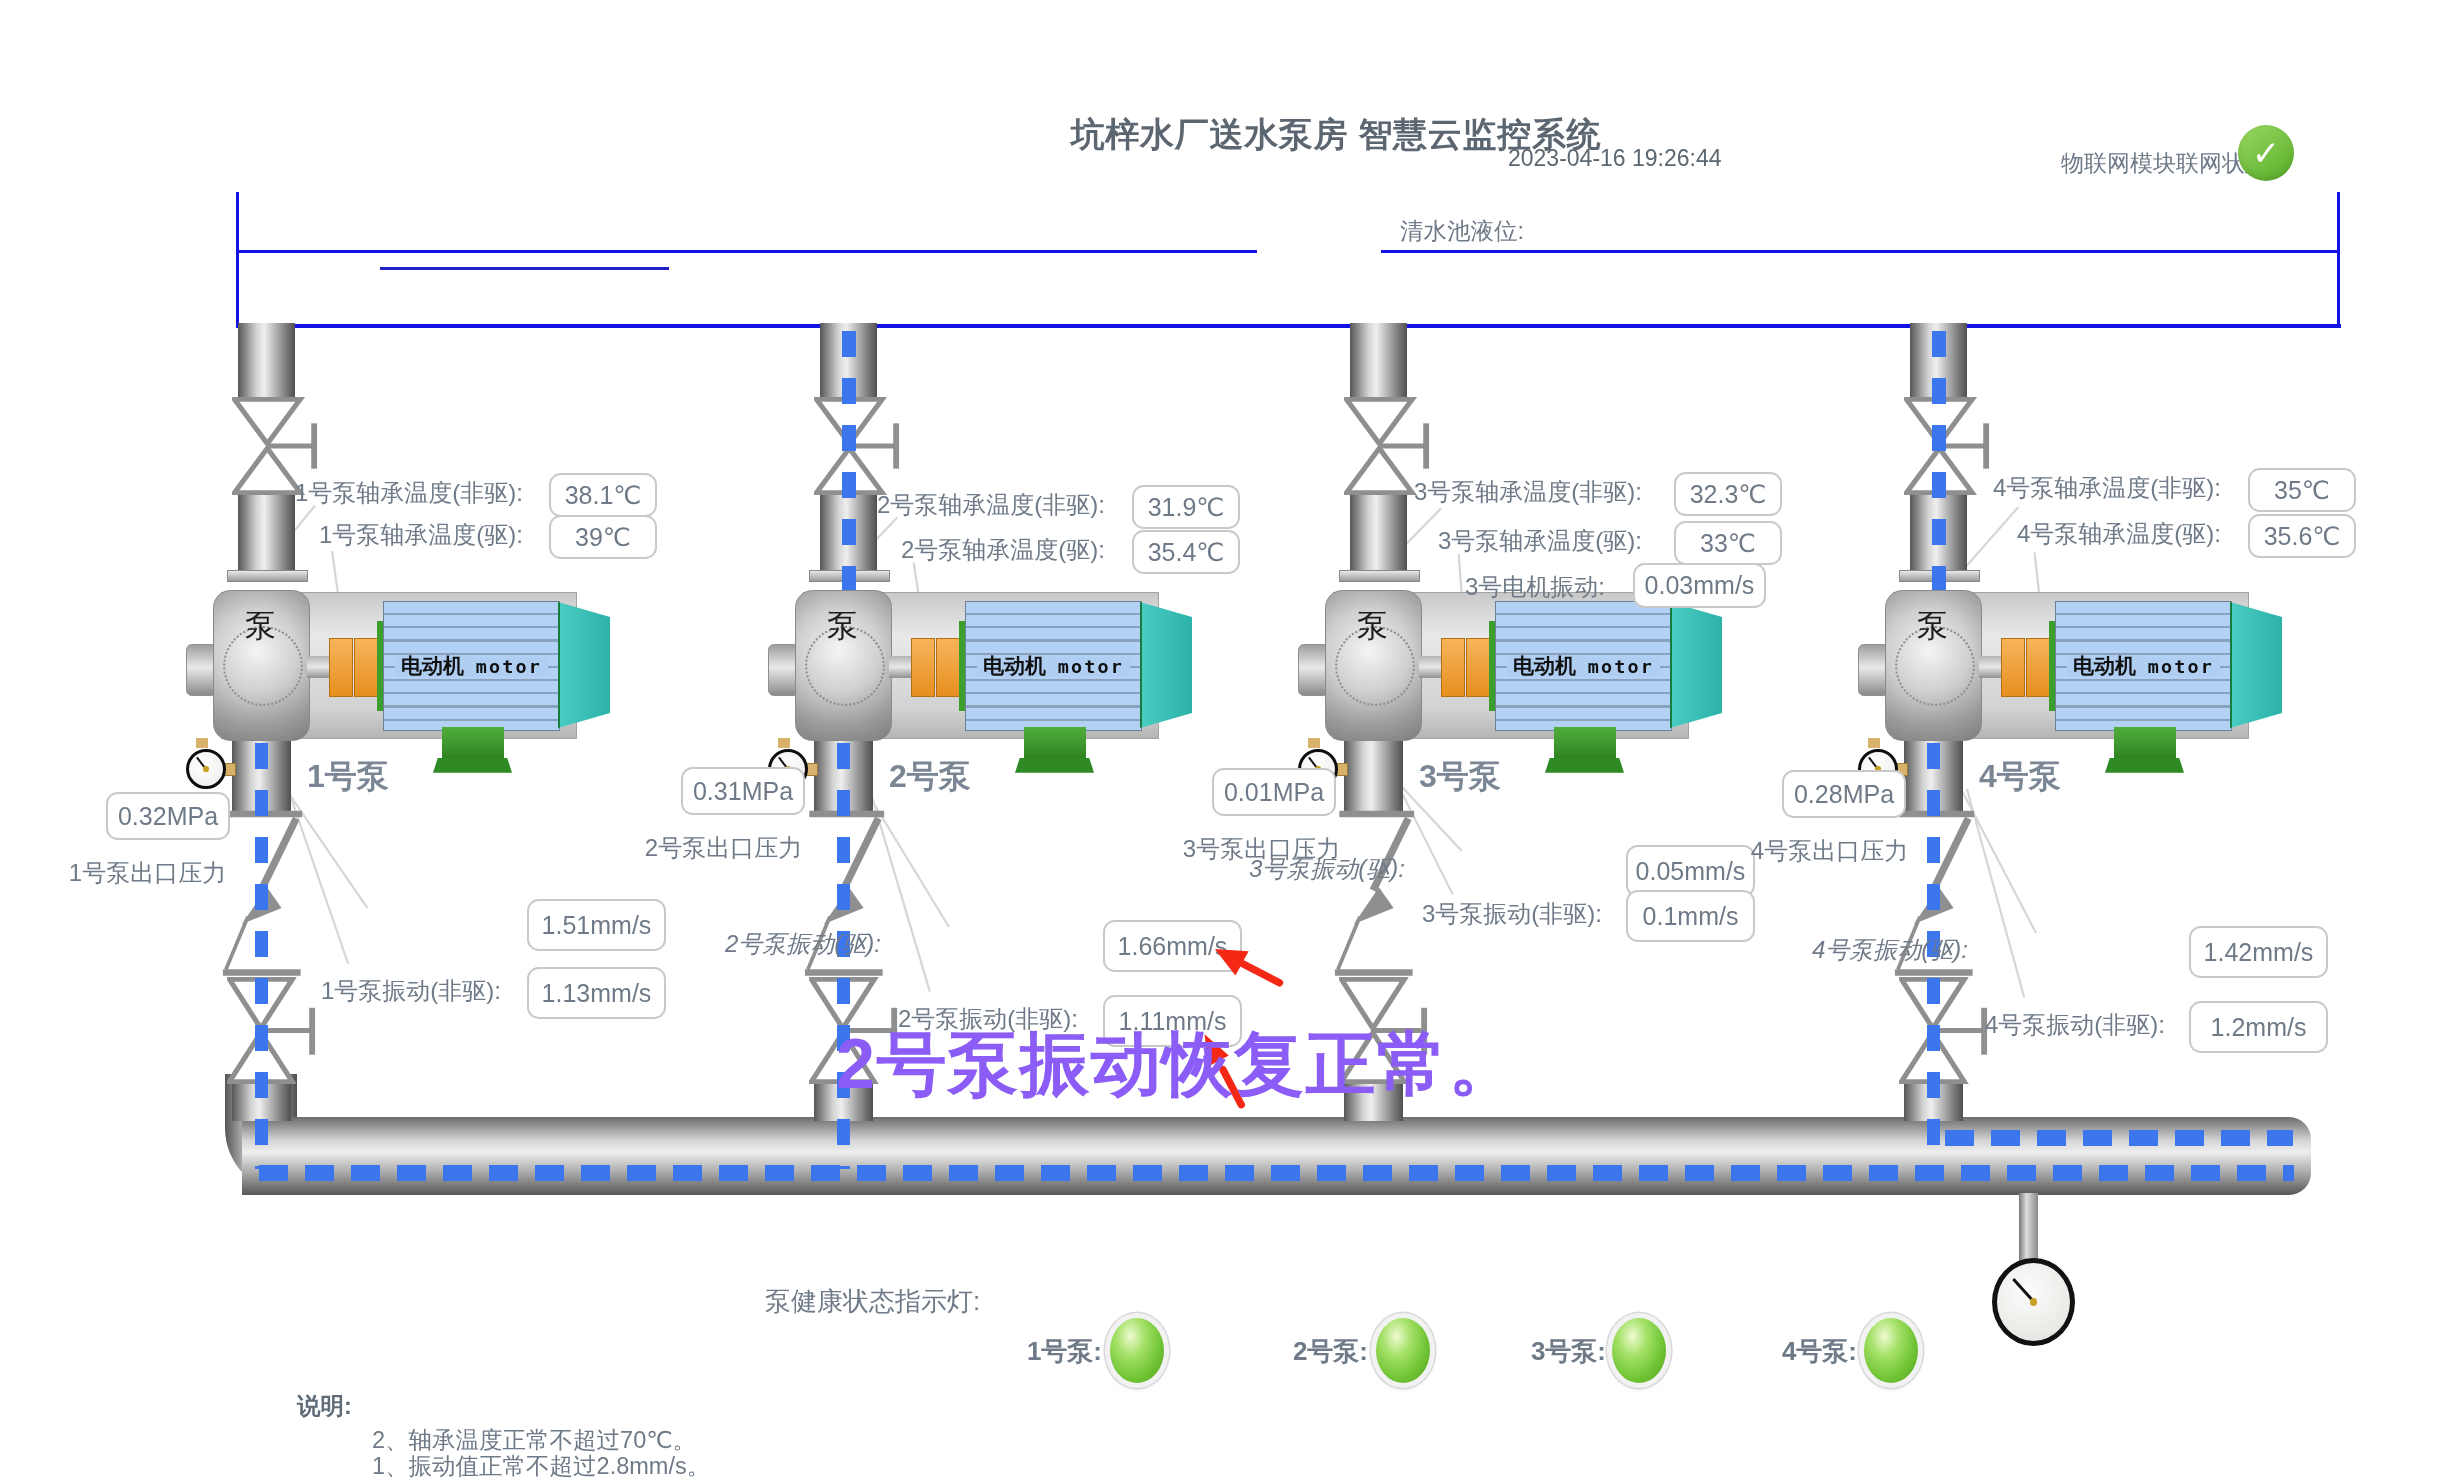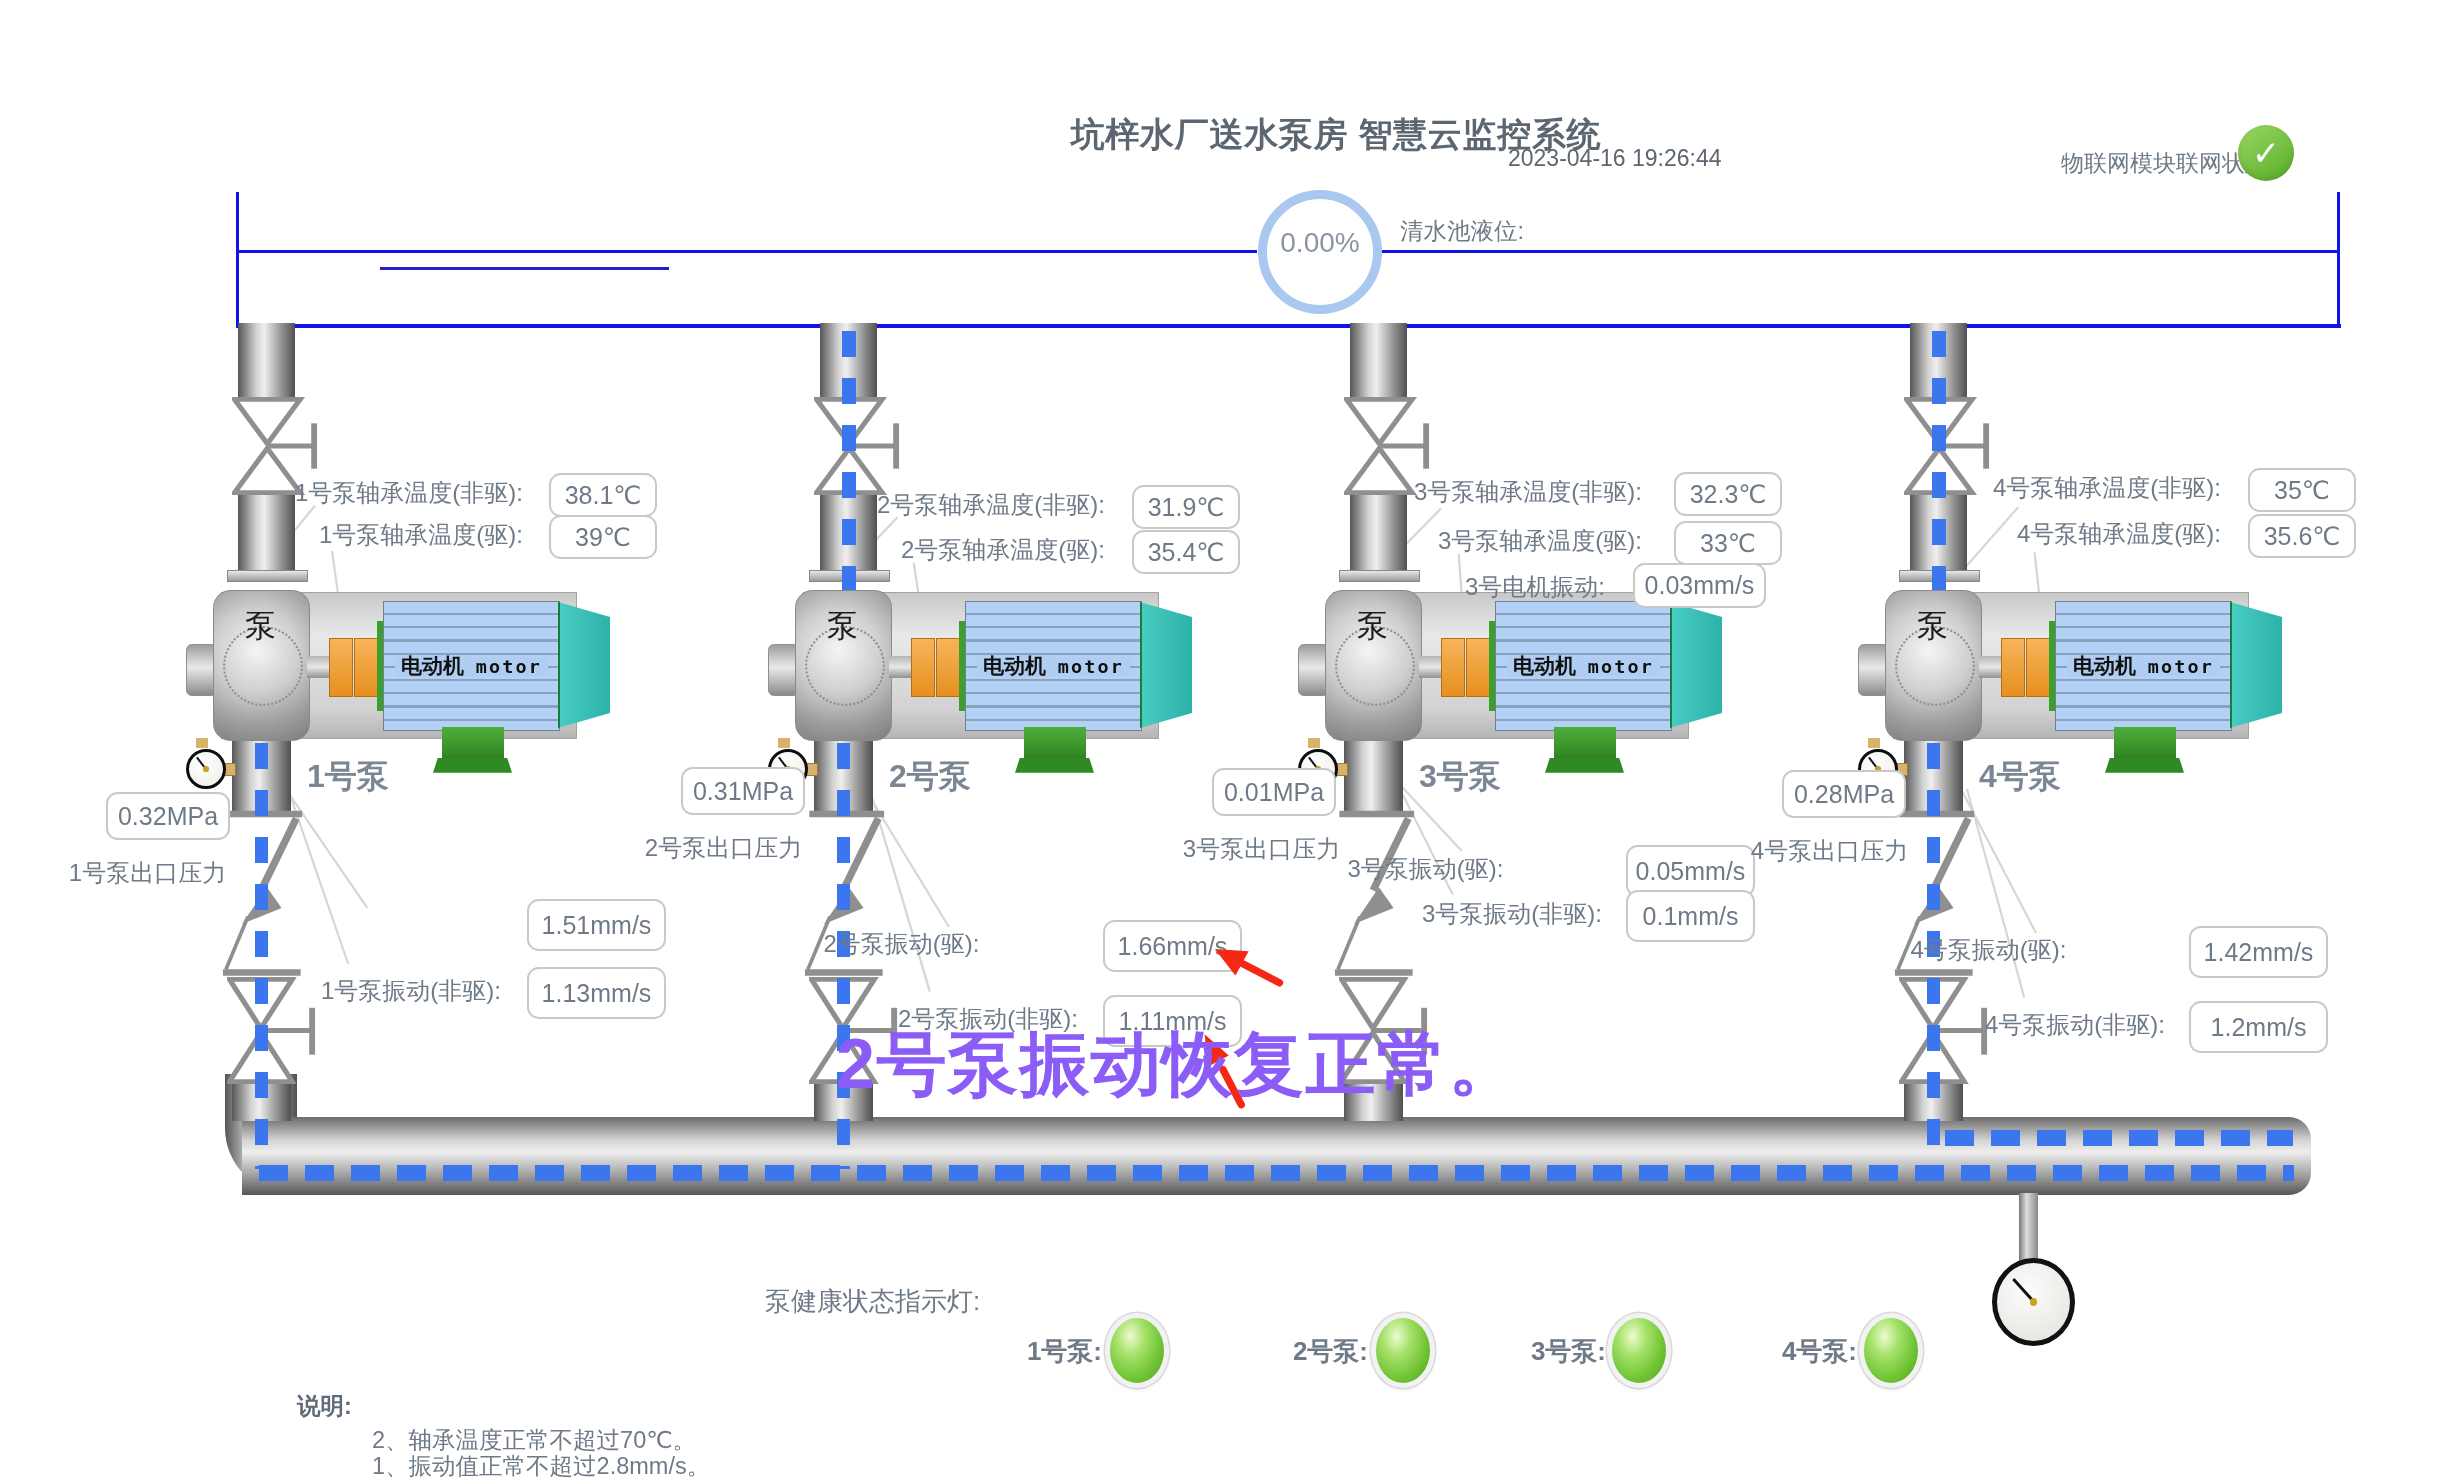--- a/index.html
+++ b/index.html
@@ -96,21 +96,21 @@
         background:#d8b16b;border:0.7px solid #9c7a3a;}
   .gtab{position:absolute;left:calc(var(--rx) - 71px);top:738px;width:11.8px;height:9.5px;z-index:6;background:#d8b16b;}
   
   .lbl{position:absolute;color:#6e7a87;font-size:24px;white-space:nowrap;z-index:10;}
   .vbox{position:absolute;background:#fff;border:2.2px solid #c9c9c9;border-radius:11.8px;color:#6e7a87;
         font-size:25px;display:flex;align-items:center;justify-content:center;z-index:10;margin-left:16px;}
   .t1l{left:calc(var(--rx) + var(--lblr) - 353px);top:var(--t1y);width:353px;height:40px;line-height:40px;text-align:right;}
   .t1b{left:calc(var(--rx) + var(--boxl));top:var(--t1y);width:var(--tbw,104px);height:40px;}
   .t2l{left:calc(var(--rx) + var(--lblr) - 353px);top:var(--t2y);width:353px;height:40px;line-height:40px;text-align:right;}
   .t2b{left:calc(var(--rx) + var(--boxl));top:var(--t2y);width:var(--tbw,104px);height:40px;}
-  .v1l{left:calc(var(--rx) + var(--viblr) - 353px);top:var(--v1y);width:353px;height:48px;line-height:48px;text-align:center;}
+  .v1l{left:calc(var(--rx) + var(--viblr) - 353px);top:var(--v1y);width:353px;height:48px;line-height:48px;text-align:left;font-style:italic;}
   .v1b{left:calc(var(--rx) + var(--vibl));top:var(--v1y);width:var(--vibw,135px);height:48px;}
   .v2l{left:calc(var(--rx) + var(--viblr) - 353px);top:var(--v2y);width:353px;height:48px;line-height:48px;text-align:right;}
   .v2b{left:calc(var(--rx) + var(--vibl));top:var(--v2y);width:var(--vibw,135px);height:48px;}
   .pbox{left:calc(var(--rx) + var(--pbl));top:var(--pby);width:120px;height:44px;}
   .plab{left:calc(var(--rx) + var(--plc) - 162px);top:calc(var(--pby) + 65px);width:323px;text-align:center;}
   
   .alert-text{position:absolute;left:836px;top:1018px;font-size:70px;font-weight:900;color:#8b5cf6;
               letter-spacing:1.5px;z-index:70;white-space:nowrap;}
   
   .health-label{position:absolute;left:765px;top:1284px;font-size:26px;font-weight:normal;color:#6e7a87;}
@@ -133,23 +133,20 @@
   <div class="iot-check">
       <span>✓</span>
     </div>
 
   <div class="tk" style="left:236px;top:192px;width:2.9px;height:136px;"></div>
   <div class="tk" style="left:2337px;top:192px;width:2.9px;height:136px;"></div>
   <div class="tk" style="left:237px;top:250px;width:1020px;height:2.9px;"></div>
   <div class="tk" style="left:1381px;top:250px;width:959px;height:2.9px;"></div>
   <div class="tk" style="left:380px;top:267px;width:289px;height:2.9px;background:#2222cc;"></div>
   <div class="tk" style="left:236px;top:324px;width:2105px;height:3.7px;"></div>
-  <div class="level-circle">
-      <span>0.00%</span>
-    </div>
   <div class="level-label">清水池液位:</div>
 
   <svg id="leaders" width="2462" height="1478" viewBox="0 0 3352 2012">
     <g stroke="#d6d6d6" stroke-width="3">
       <line x1="429" y1="688" x2="349" y2="786"></line>
         <line x1="452" y1="750" x2="480" y2="950"></line>
       <line x1="360" y1="1032" x2="500" y2="1236"></line>
         <line x1="392" y1="1074" x2="474" y2="1312"></line>
       <line x1="1222" y1="704" x2="1142" y2="788"></line>
         <line x1="1244" y1="766" x2="1272" y2="950"></line>

